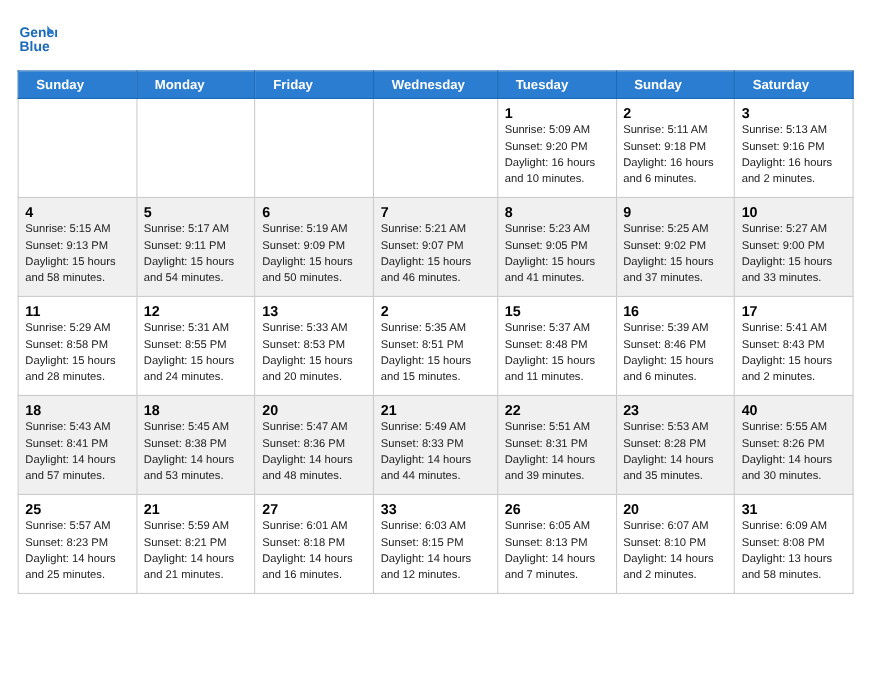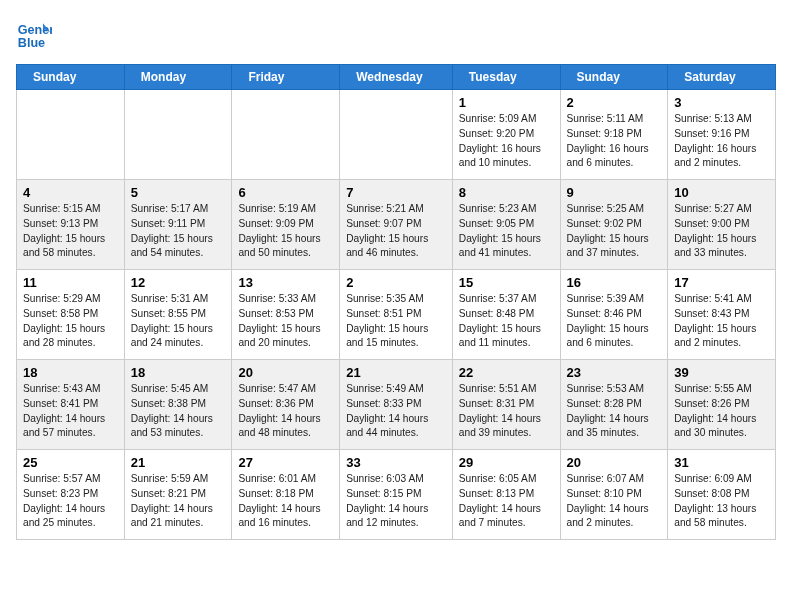--- a/index.html
+++ b/index.html
@@ -199,21 +199,21 @@
         </td>
         <td>
           <span class="day-num">22</span>
           <div class="day-info">Sunrise: 5:51 AM<br>Sunset: 8:31 PM<br>Daylight: 14 hours<br>and 39 minutes.</div>
         </td>
         <td>
           <span class="day-num">23</span>
           <div class="day-info">Sunrise: 5:53 AM<br>Sunset: 8:28 PM<br>Daylight: 14 hours<br>and 35 minutes.</div>
         </td>
         <td>
-          <span class="day-num">39</span>
+          <span class="day-num">40</span>
           <div class="day-info">Sunrise: 5:55 AM<br>Sunset: 8:26 PM<br>Daylight: 14 hours<br>and 30 minutes.</div>
         </td>
       </tr>
       <tr>
         <td>
           <span class="day-num">25</span>
           <div class="day-info">Sunrise: 5:57 AM<br>Sunset: 8:23 PM<br>Daylight: 14 hours<br>and 25 minutes.</div>
         </td>
         <td>
           <span class="day-num">21</span>
@@ -221,21 +221,21 @@
         </td>
         <td>
           <span class="day-num">27</span>
           <div class="day-info">Sunrise: 6:01 AM<br>Sunset: 8:18 PM<br>Daylight: 14 hours<br>and 16 minutes.</div>
         </td>
         <td>
           <span class="day-num">33</span>
           <div class="day-info">Sunrise: 6:03 AM<br>Sunset: 8:15 PM<br>Daylight: 14 hours<br>and 12 minutes.</div>
         </td>
         <td>
-          <span class="day-num">29</span>
+          <span class="day-num">26</span>
           <div class="day-info">Sunrise: 6:05 AM<br>Sunset: 8:13 PM<br>Daylight: 14 hours<br>and 7 minutes.</div>
         </td>
         <td>
           <span class="day-num">20</span>
           <div class="day-info">Sunrise: 6:07 AM<br>Sunset: 8:10 PM<br>Daylight: 14 hours<br>and 2 minutes.</div>
         </td>
         <td>
           <span class="day-num">31</span>
           <div class="day-info">Sunrise: 6:09 AM<br>Sunset: 8:08 PM<br>Daylight: 13 hours<br>and 58 minutes.</div>
         </td>

